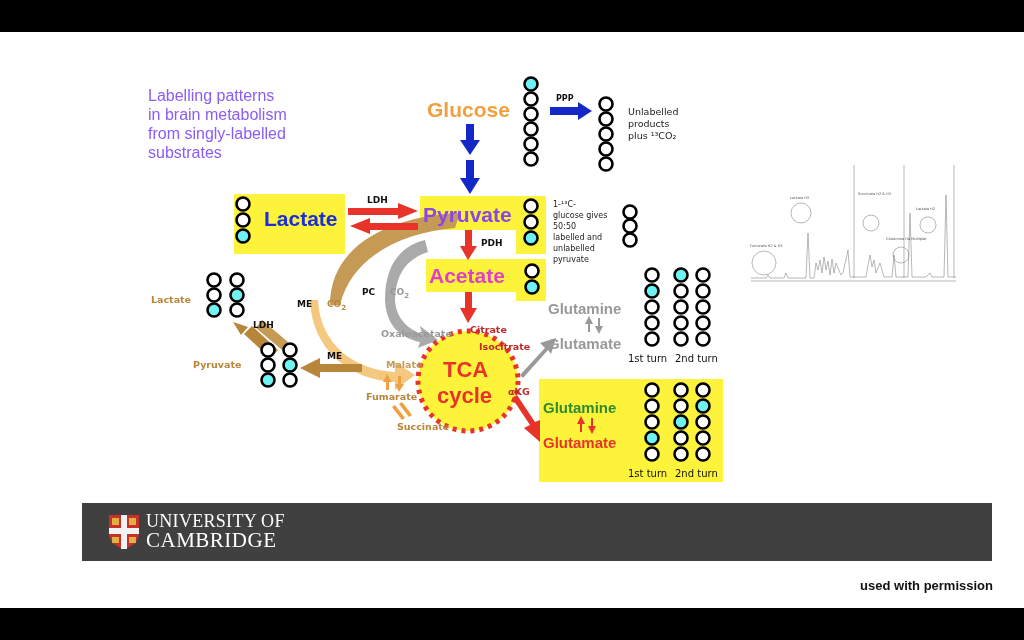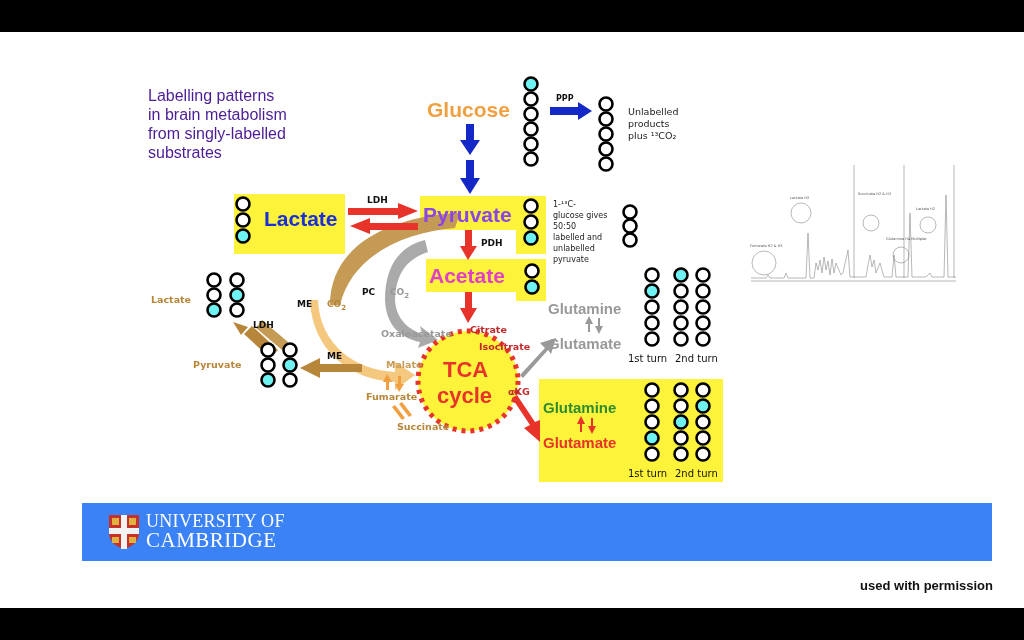--- a/index.html
+++ b/index.html
@@ -1,21 +1,21 @@
 <!DOCTYPE html>
 <html><head>
 <meta charset="utf-8">
 <style>
   html,body{margin:0;padding:0;}
   body{width:1024px;height:640px;position:relative;background:#fff;overflow:hidden;font-family:"DejaVu Sans",sans-serif;}
   .bar-top{position:absolute;left:0;top:0;width:1024px;height:32px;background:#000;}
   .bar-bottom{position:absolute;left:0;top:608px;width:1024px;height:32px;background:#000;}
-  .slide-title{position:absolute;left:148px;top:86px;font-family:"Liberation Sans",sans-serif;font-size:16px;line-height:19px;color:#4c1d95;white-space:pre-line;}
+  .slide-title{position:absolute;left:148px;top:86px;font-family:"Liberation Sans",sans-serif;font-size:16px;line-height:19px;color:#8b5cf6;white-space:pre-line;}
   svg#diagram{position:absolute;left:0;top:0;}
-  .banner{position:absolute;left:82px;top:503px;width:910px;height:58px;background:#3b82f6;}
+  .banner{position:absolute;left:82px;top:503px;width:910px;height:58px;background:#404040;}
   .crest{position:absolute;left:27px;top:12px;}
   .uni-text{position:absolute;left:64px;top:9px;font-family:"Liberation Serif",serif;color:#fff;line-height:19px;}
   .uni-text .l1{font-size:18px;letter-spacing:0.3px;}
   .uni-text .l2{font-size:21px;letter-spacing:0.5px;}
   .permission{position:absolute;right:31px;top:578px;font-family:"Liberation Sans",sans-serif;font-weight:bold;font-size:13px;color:#111;}
   .nmr{position:absolute;left:746px;top:155px;width:214px;height:140px;background:#fff;}
 </style>
 </head>
 <body>
 

